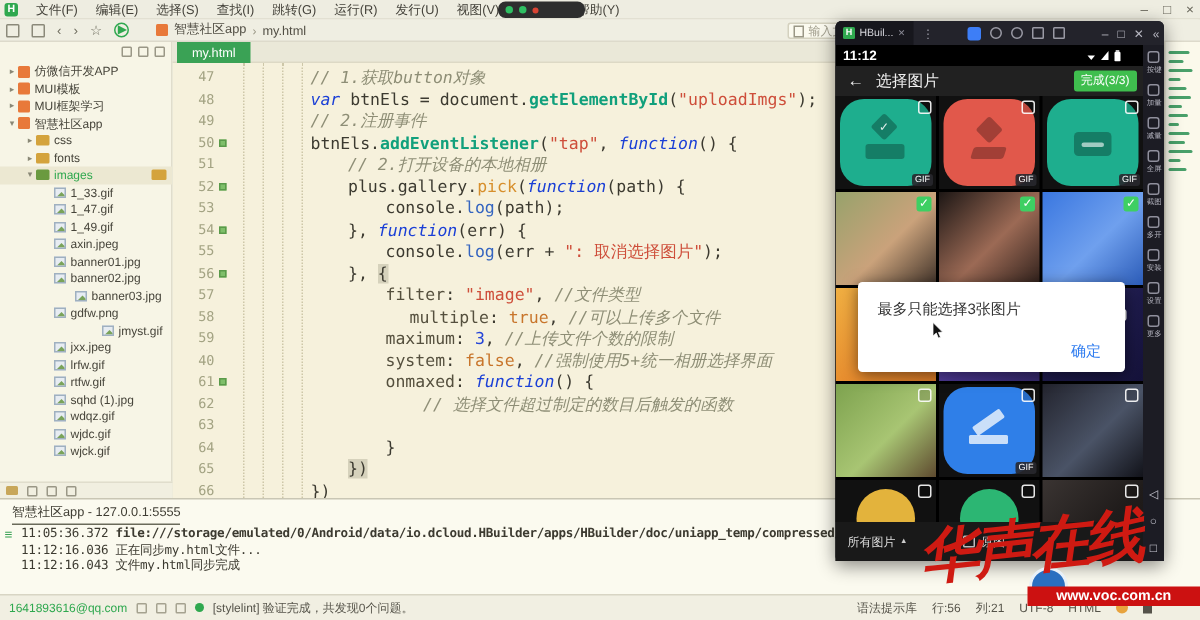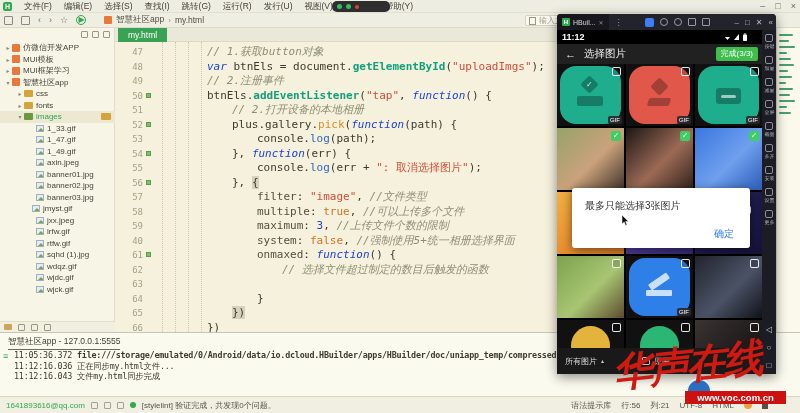--- a/index.html
+++ b/index.html
@@ -141,21 +141,21 @@
   #emu-nav { position:absolute; right:0; bottom:4px; width:14px; display:flex; flex-direction:column; align-items:center; gap:9px; color:#c8c8d2; font-size:8px;}
 
   #dialog { position:absolute; left:15px; top:158px; width:178px; height:60px; background:#fff; border-radius:3px; box-shadow:0 2px 10px rgba(0,0,0,0.5); z-index:60;}
   #dialog-msg { position:absolute; left:13px; top:11px; font-size:10px; color:#333;}
   #dialog-ok { position:absolute; right:16px; bottom:7px; color:#2e7cf0; font-size:10px;}
   #cursor { position:absolute; left:50px; top:27px; width:8px; height:11px;}
 
   
   #wm-callig { position:absolute; left:612px; top:342px; width:200px; font-size:40px; font-weight:bold; font-style:italic; color:#cf1a12; transform:rotate(-6deg); letter-spacing:-3px; z-index:71; line-height:40px; pointer-events:none;}
   #wm-globe { position:absolute; left:686px; top:378px; width:26px; height:26px; border-radius:50%; background:#2a6fc0; border:2px solid #e8f0f8; z-index:70;}
-  #wm-banner { position:absolute; left:685px; top:391px; width:101px; height:13px; background:#cc1111; color:#fff; font-weight:bold; font-size:9.5px; text-align:center; line-height:13px; z-index:72;}
+  #wm-banner { position:absolute; left:685px; top:391px; width:115px; height:13px; background:#cc1111; color:#fff; font-weight:bold; font-size:9.5px; text-align:center; line-height:13px; z-index:72;}
 </style>
 </head>
 <body>
 
 <div class="abs" id="menubar">
   <div id="app-logo">H</div>
   <div id="menu-items" style="display: flex;">
       <span class="menu-item">文件(F)</span>
       <span class="menu-item">编辑(E)</span>
       <span class="menu-item">选择(S)</span>
@@ -266,26 +266,31 @@
       <div class="trow" style="padding-left: 28px;">
         <span class="chev"></span>
         <span class="ic-image"></span>
         <span>banner01.jpg</span>
       </div>
       <div class="trow" style="padding-left: 28px;">
         <span class="chev"></span>
         <span class="ic-image"></span>
         <span>banner02.jpg</span>
       </div>
-      <div class="trow" style="padding-left: 28px;">
+      <div class="trow" style="padding-left: 42px;">
         <span class="chev"></span>
         <span class="ic-image"></span>
         <span>banner03.jpg</span>
       </div>
-      <div class="trow" style="padding-left: 24px;">
+      <div class="trow" style="padding-left: 28px;">
+        <span class="chev"></span>
+        <span class="ic-image"></span>
+        <span>gdfw.png</span>
+      </div>
+      <div class="trow" style="padding-left: 24px; margin-left: 36px;">
         <span class="chev"></span>
         <span class="ic-image"></span>
         <span>jmyst.gif</span>
       </div>
       <div class="trow" style="padding-left: 28px;">
         <span class="chev"></span>
         <span class="ic-image"></span>
         <span>jxx.jpeg</span>
       </div>
       <div class="trow" style="padding-left: 28px;">
@@ -340,21 +345,21 @@
       <div class="cline" style="top: 17.5px;"><span class="lno">48</span><span class="code" style="left: 92px;"><span class="kw">var</span><span class="pl"> btnEls = document.</span><span class="fn">getElementById</span><span class="pl">(</span><span class="str">"uploadImgs"</span><span class="pl">);</span></span></div>
       <div class="cline" style="top: 32px;"><span class="lno">49</span><span class="code" style="left: 92px;"><span class="cm">// 2.注册事件</span></span></div>
       <div class="cline" style="top: 46.5px;"><span class="lno">50</span><span class="fold"></span><span class="code" style="left: 92px;"><span class="pl">btnEls.</span><span class="fn">addEventListener</span><span class="pl">(</span><span class="str">"tap"</span><span class="pl">, </span><span class="kw">function</span><span class="pl">() {</span></span></div>
       <div class="cline" style="top: 61px;"><span class="lno">51</span><span class="code" style="left: 117px;"><span class="cm">// 2.打开设备的本地相册</span></span></div>
       <div class="cline" style="top: 75.5px;"><span class="lno">52</span><span class="fold"></span><span class="code" style="left: 117px;"><span class="pl">plus.gallery.</span><span class="mo">pick</span><span class="pl">(</span><span class="kw">function</span><span class="pl">(path) {</span></span></div>
       <div class="cline" style="top: 90px;"><span class="lno">53</span><span class="code" style="left: 142px;"><span class="pl">console.</span><span class="mb">log</span><span class="pl">(path);</span></span></div>
       <div class="cline" style="top: 104.5px;"><span class="lno">54</span><span class="fold"></span><span class="code" style="left: 117px;"><span class="pl">}, </span><span class="kw">function</span><span class="pl">(err) {</span></span></div>
       <div class="cline" style="top: 119px;"><span class="lno">55</span><span class="code" style="left: 142px;"><span class="pl">console.</span><span class="mb">log</span><span class="pl">(err + </span><span class="str">": 取消选择图片"</span><span class="pl">);</span></span></div>
       <div class="cline" style="top: 133.5px;"><span class="lno">56</span><span class="fold"></span><span class="code" style="left: 117px;"><span class="pl">}, </span><span class="hl">{</span></span></div>
       <div class="cline" style="top: 148px;"><span class="lno">57</span><span class="code" style="left: 142px;"><span class="pr">filter</span><span class="pl">: </span><span class="str">"image"</span><span class="pl">, </span><span class="cm">//文件类型</span></span></div>
-      <div class="cline" style="top: 162.5px;"><span class="lno">58</span><span class="code" style="left: 142px; text-align: right;"><span class="pr">multiple</span><span class="pl">: </span><span class="bo">true</span><span class="pl">, </span><span class="cm">//可以上传多个文件</span></span></div>
+      <div class="cline" style="top: 162.5px;"><span class="lno">58</span><span class="code" style="left: 158px; text-align: right;"><span class="pr">multiple</span><span class="pl">: </span><span class="bo">true</span><span class="pl">, </span><span class="cm">//可以上传多个文件</span></span></div>
       <div class="cline" style="top: 177px;"><span class="lno">59</span><span class="code" style="left: 142px;"><span class="pr">maximum</span><span class="pl">: </span><span class="num">3</span><span class="pl">, </span><span class="cm">//上传文件个数的限制</span></span></div>
       <div class="cline" style="top: 191.5px;"><span class="lno">40</span><span class="code" style="left: 142px;"><span class="pr">system</span><span class="pl">: </span><span class="bo">false</span><span class="pl">, </span><span class="cm">//强制使用5+统一相册选择界面</span></span></div>
       <div class="cline" style="top: 206px;"><span class="lno">61</span><span class="fold"></span><span class="code" style="left: 142px;"><span class="pr">onmaxed</span><span class="pl">: </span><span class="kw">function</span><span class="pl">() {</span></span></div>
       <div class="cline" style="top: 220.5px;"><span class="lno">62</span><span class="code" style="left: 167px;"><span class="cm">// 选择文件超过制定的数目后触发的函数</span></span></div>
       <div class="cline" style="top: 235px;"><span class="lno">63</span></div>
       <div class="cline" style="top: 249.5px;"><span class="lno">64</span><span class="code" style="left: 142px;"><span class="pl">}</span></span></div>
       <div class="cline" style="top: 264px;"><span class="lno">65</span><span class="code" style="left: 117px;"><span class="hl">})</span></span></div>
       <div class="cline" style="top: 278.5px;"><span class="lno">66</span><span class="code" style="left: 92px;"><span class="pl">})</span></span></div>
     </div>
 </div>

